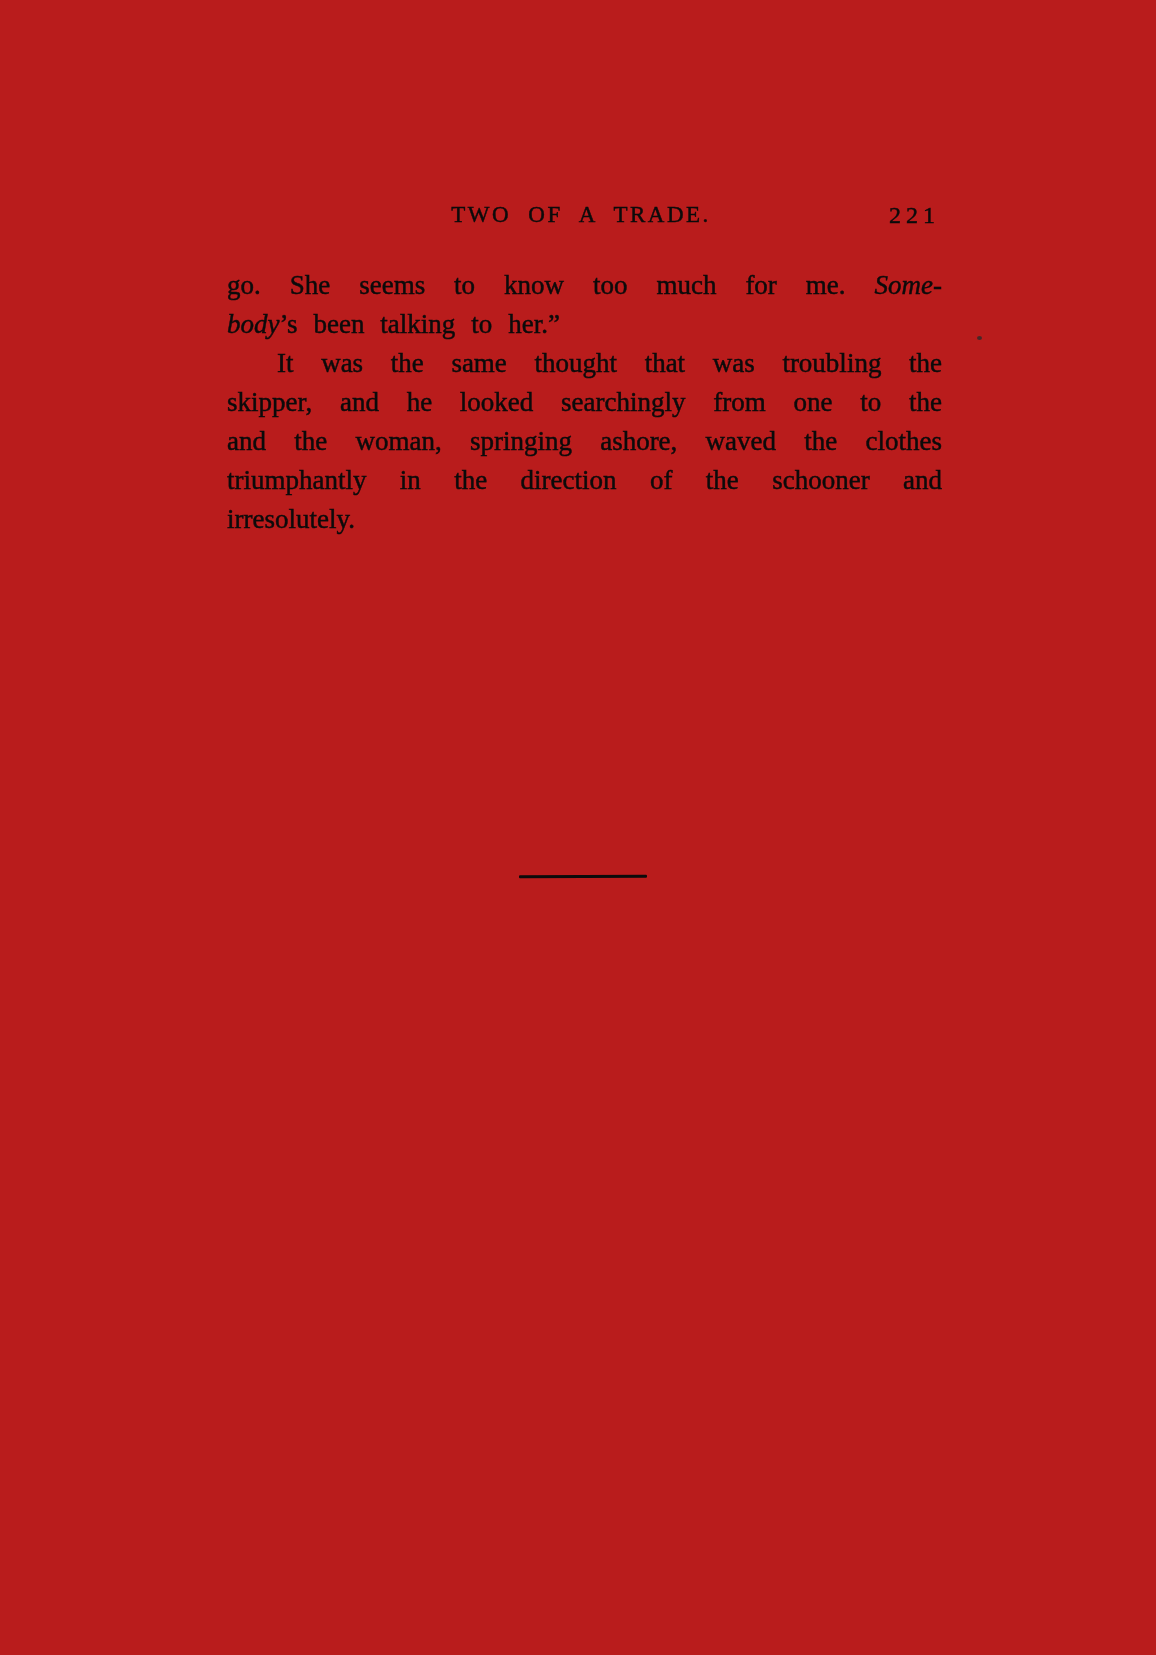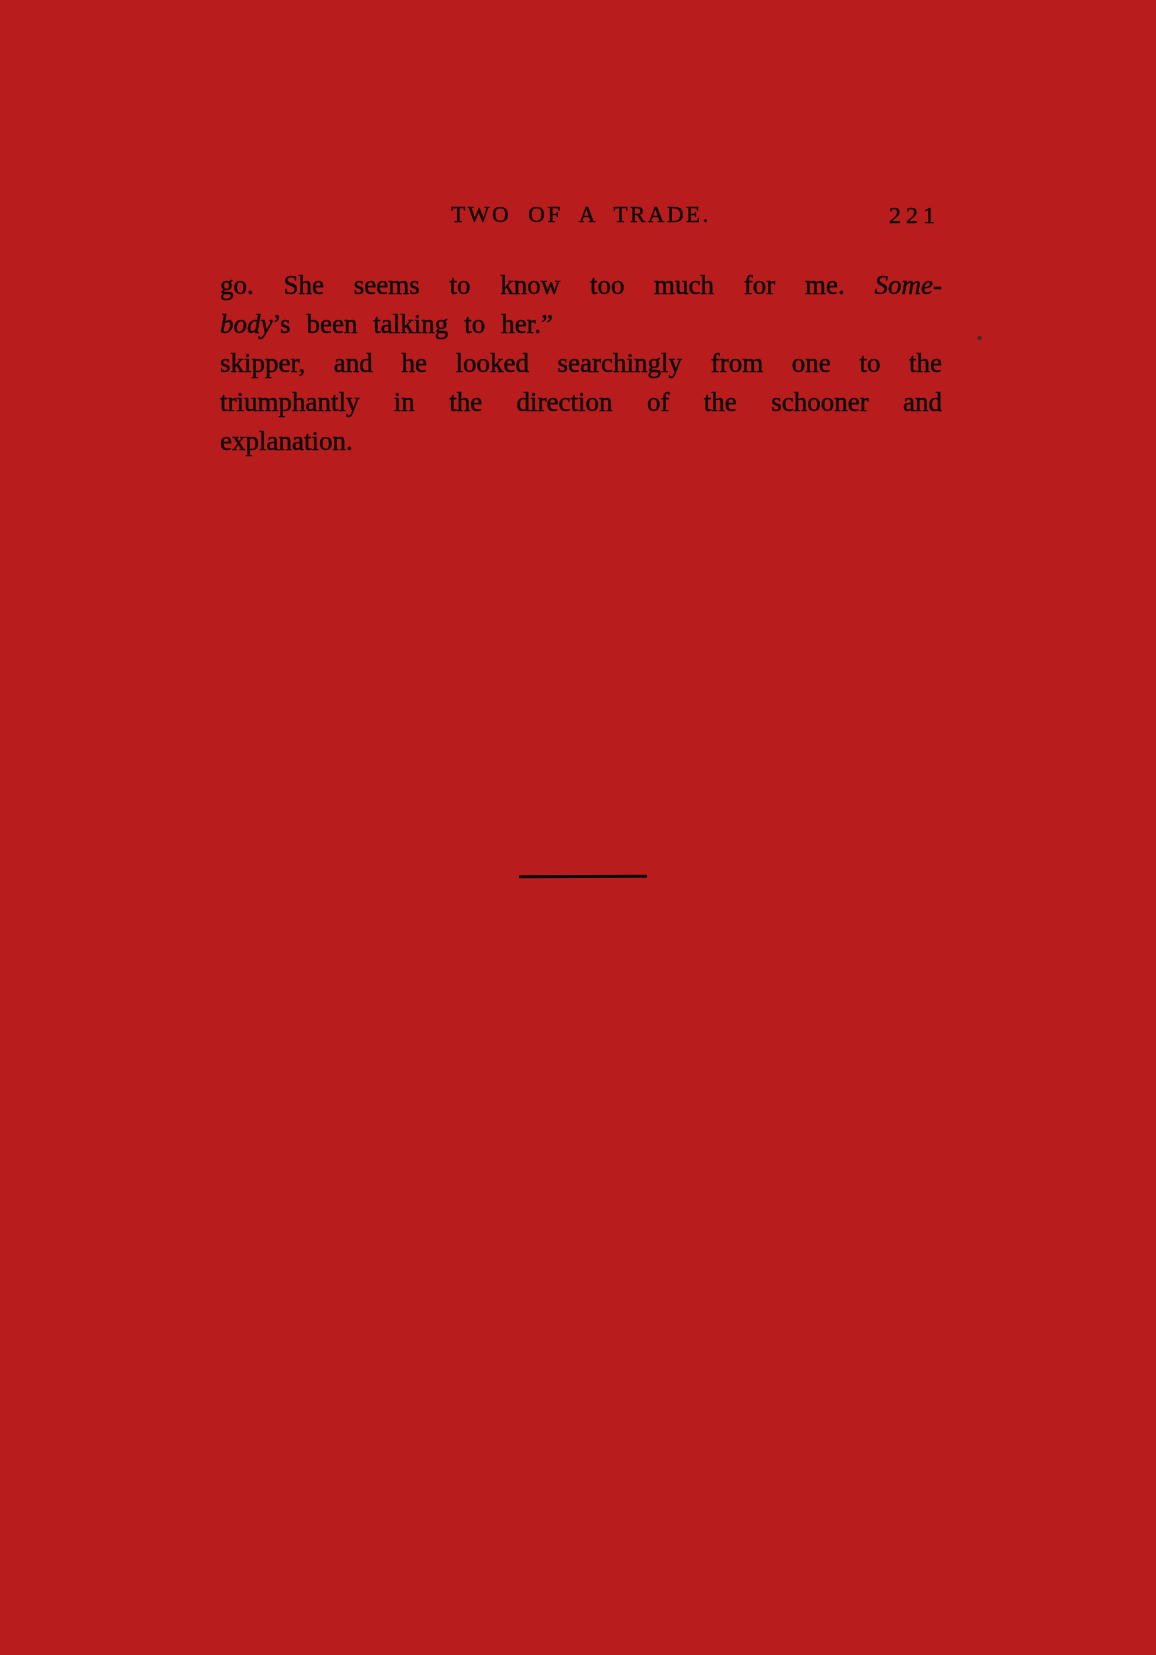--- a/index.html
+++ b/index.html
@@ -55,20 +55,21 @@
     font-size: 27px;
     -webkit-text-stroke: 0.45px #0b0b0b;
   }
   .line {
     height: 39px;
     line-height: 39px;
     white-space: nowrap;
     text-align: justify;
     text-align-last: justify;
     word-spacing: 1px;
+    margin-left: 7px;
   }
   .line.last {
     text-align: center;
     text-align-last: left;
     word-spacing: 0.34em;
   }
   .line.indent {
     padding-left: 50px;
   }
   .line em {
@@ -103,22 +104,24 @@
 <div class="page">
 
   <header class="running-head">
     <span class="running-title">TWO OF A TRADE.</span>
     <span class="folio">221</span>
   </header>
 
   <main class="text-block" id="text-block">
       <div class="line"><span>go.  She seems to know too much for me.  </span><em>Some-</em></div>
       <div class="line last"><em>body</em><span>’s been talking to her.”</span></div>
+      <div class="line indent"><span>It was the same thought that was troubling the</span></div>
       <div class="line"><span>skipper, and he looked searchingly from one to the</span></div>
+      <div class="line"><span>and the woman, springing ashore, waved the clothes</span></div>
       <div class="line"><span>triumphantly in the direction of the schooner and</span></div>
-      <div class="line last"><span>explanation.</span></div>
+      <div class="line last"><span>irresolutely.</span></div>
     </main>
 
   <div class="rule"></div>
 
   <div class="speck"></div>
 
 </div>
 
 </body></html>

